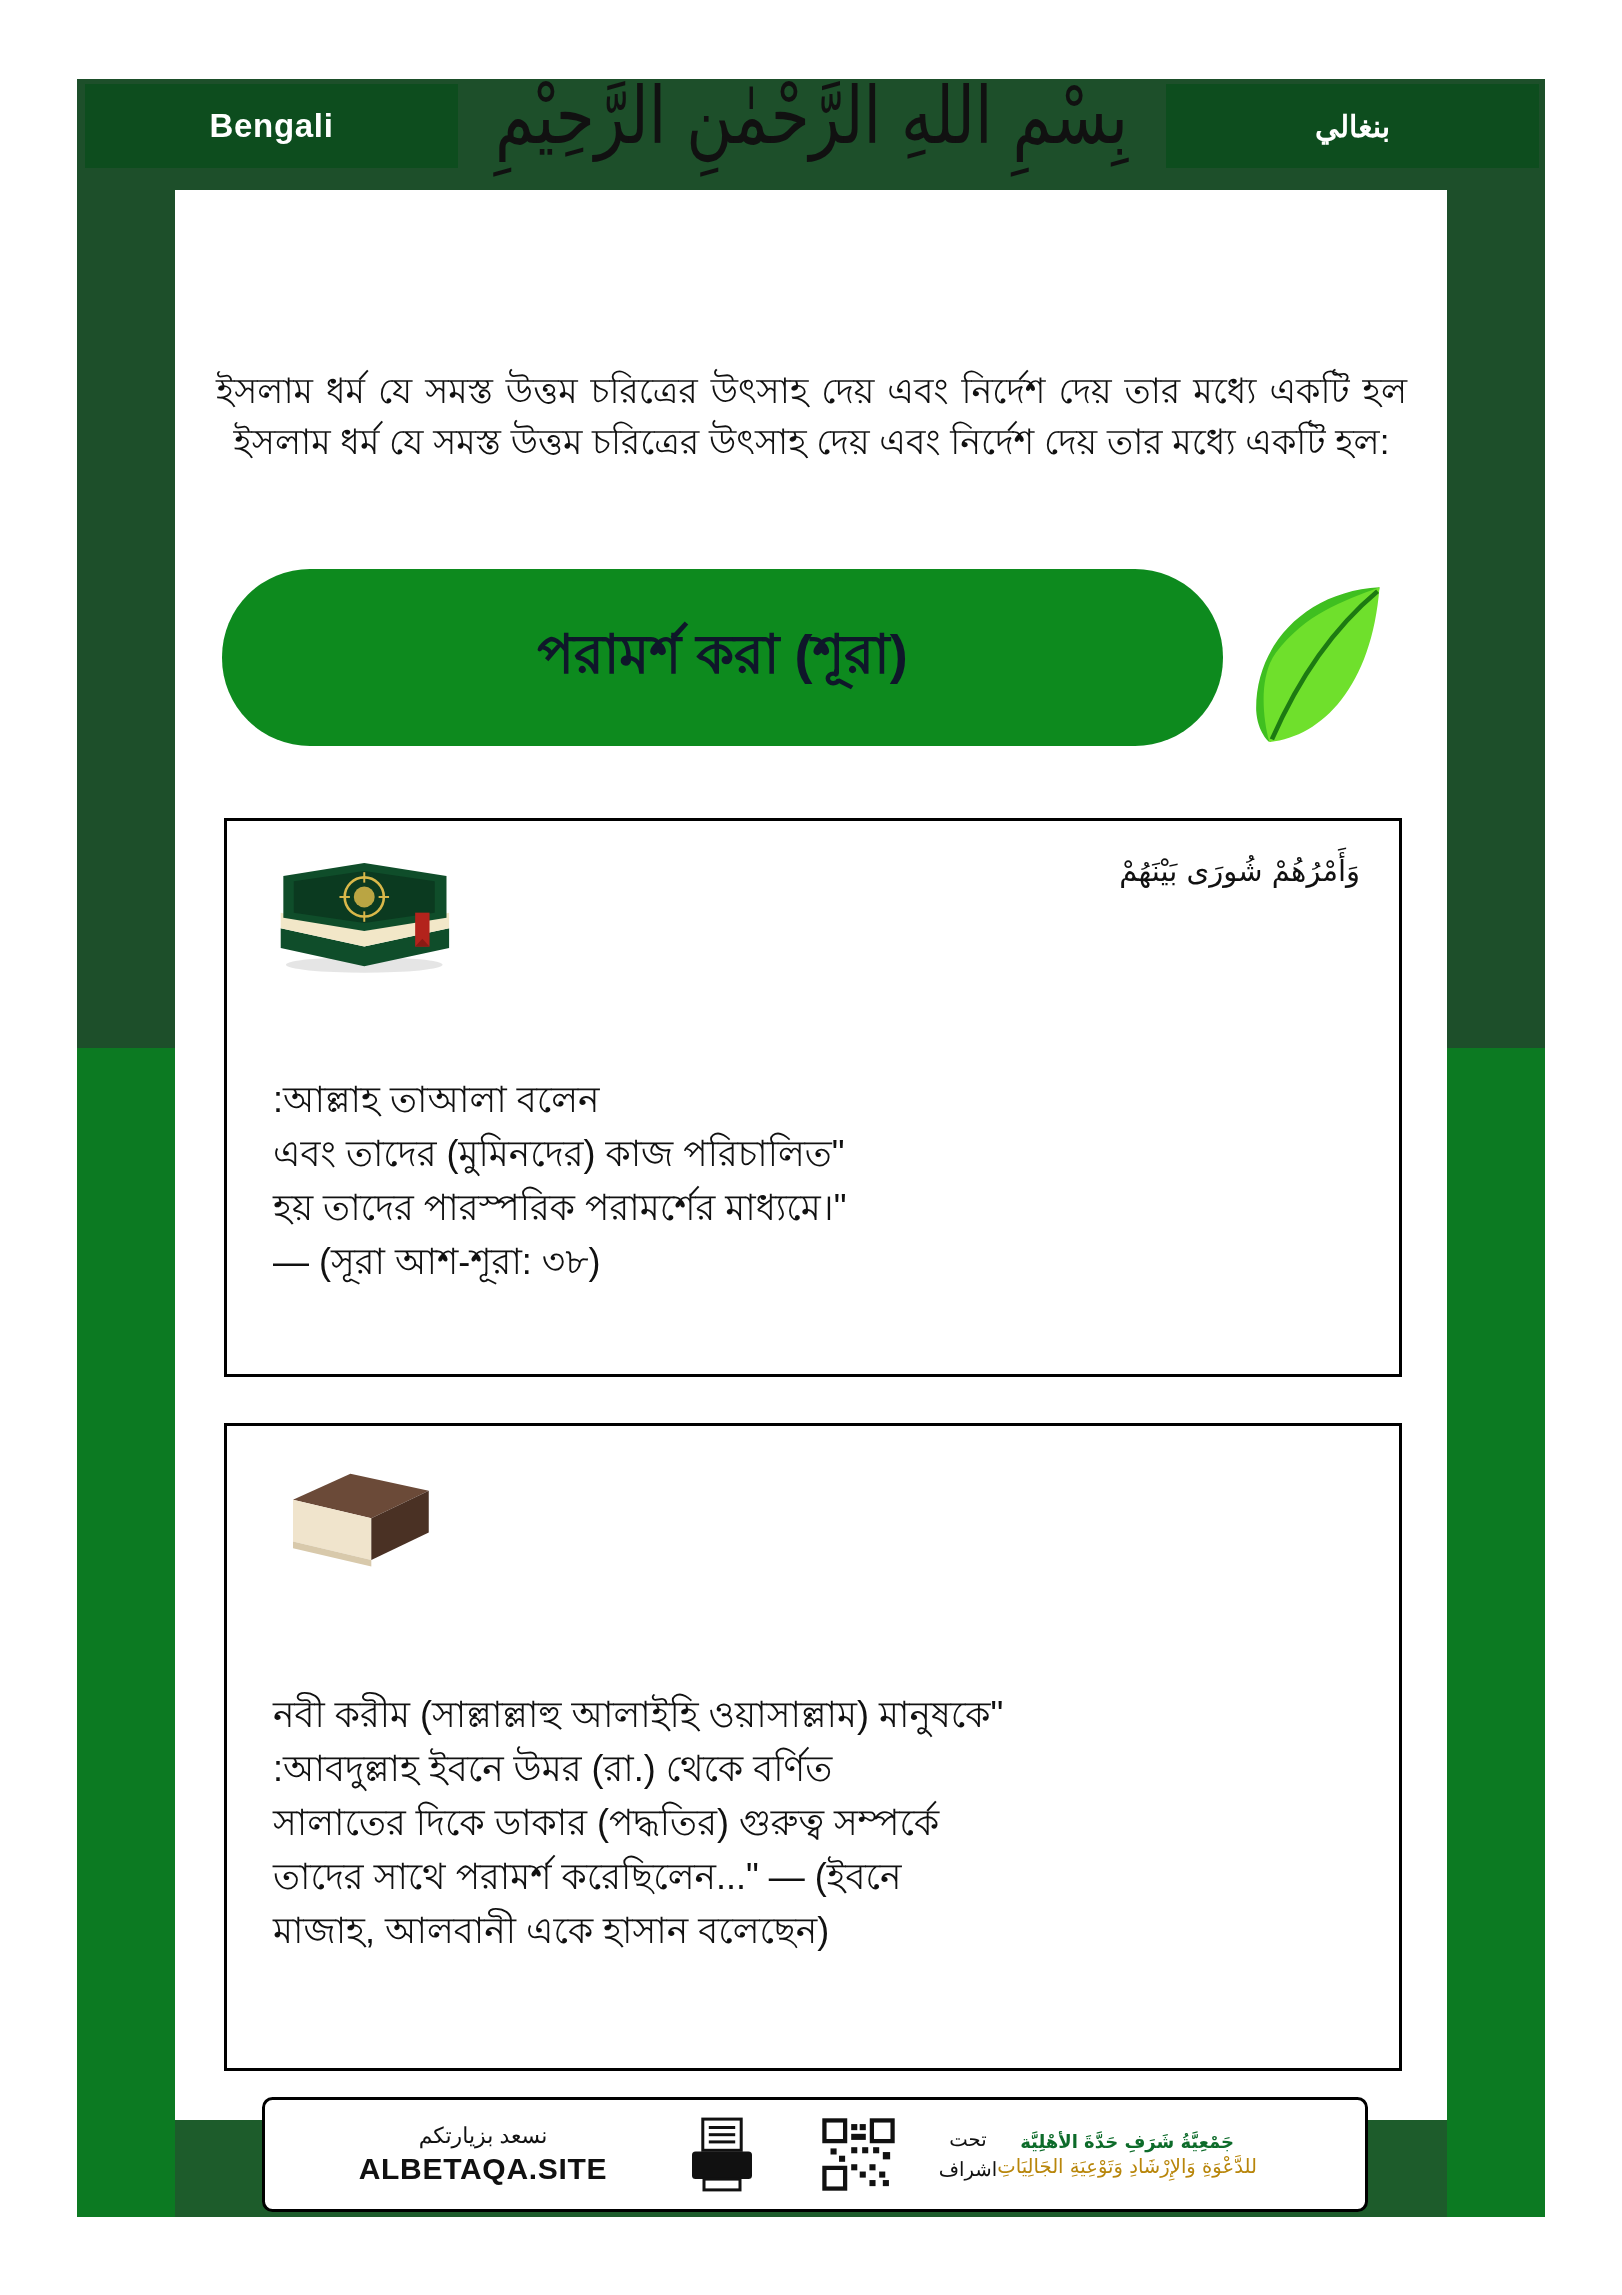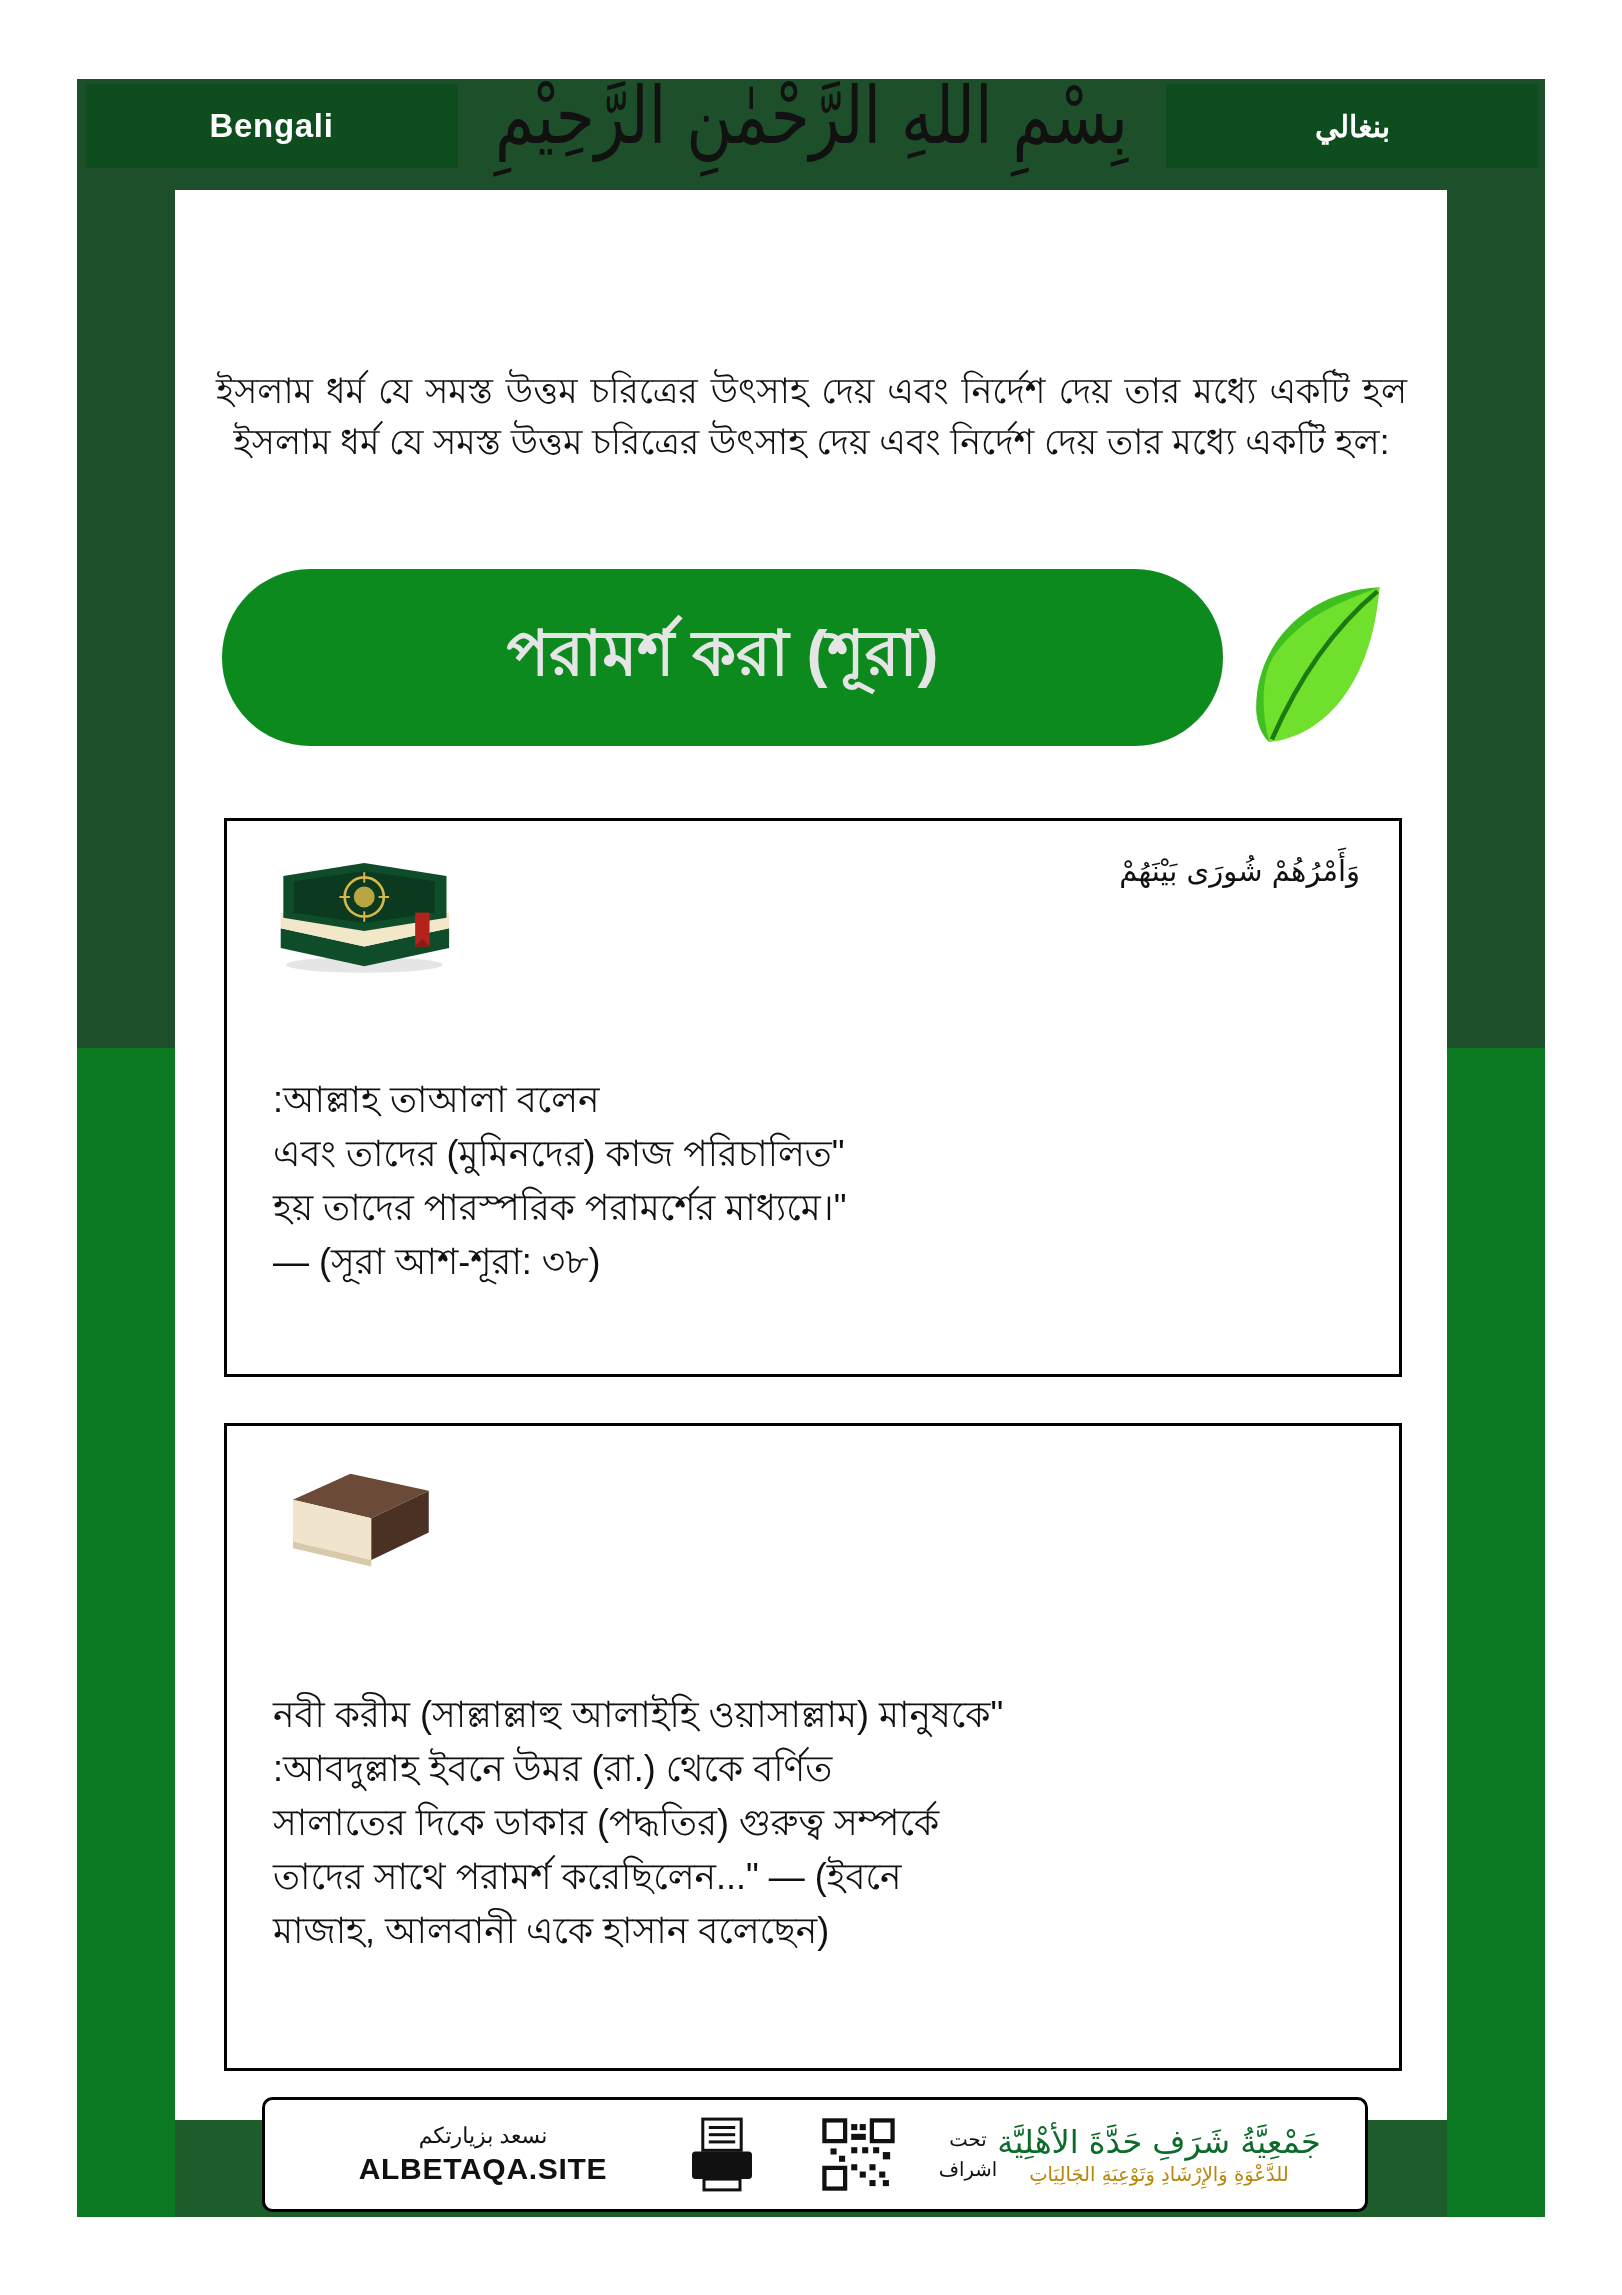--- a/index.html
+++ b/index.html
@@ -150,22 +150,22 @@
     position: absolute;
     left: 0;
     top: 0;
     width: 1001px;
     height: 177px;
     background: #0d8a1e;
     border-radius: 88px;
     display: flex;
     align-items: center;
     justify-content: center;
-    color: #e5e5e5;
-    font-size: 63px;
+    color: #0f172a;
+    font-size: 54px;
     font-weight: bold;
     box-sizing: border-box;
   }
   .leaf {
     position: absolute;
     left: 1021px;
     top: 13px;
     width: 151px;
     height: 164px;
   }
@@ -286,23 +286,23 @@
     line-height: 1.5;
     margin-left: 11.8px;
     margin-right: 0;
   }
   .jam-logo {
     text-align: center;
     direction: rtl;
     font-family: "DejaVu Sans", sans-serif;
   }
   .jam-logo .l1 {
-    font-size: 32px;
+    font-size: 18px;
     color: #0d6b2a;
-    font-weight: normal;
+    font-weight: bold;
     white-space: nowrap;
   }
   .jam-logo .l2 {
     font-size: 19.6px;
     color: #b8860b;
     white-space: nowrap;
     margin-top: 2.6px;
   }
 </style>
 </head>

